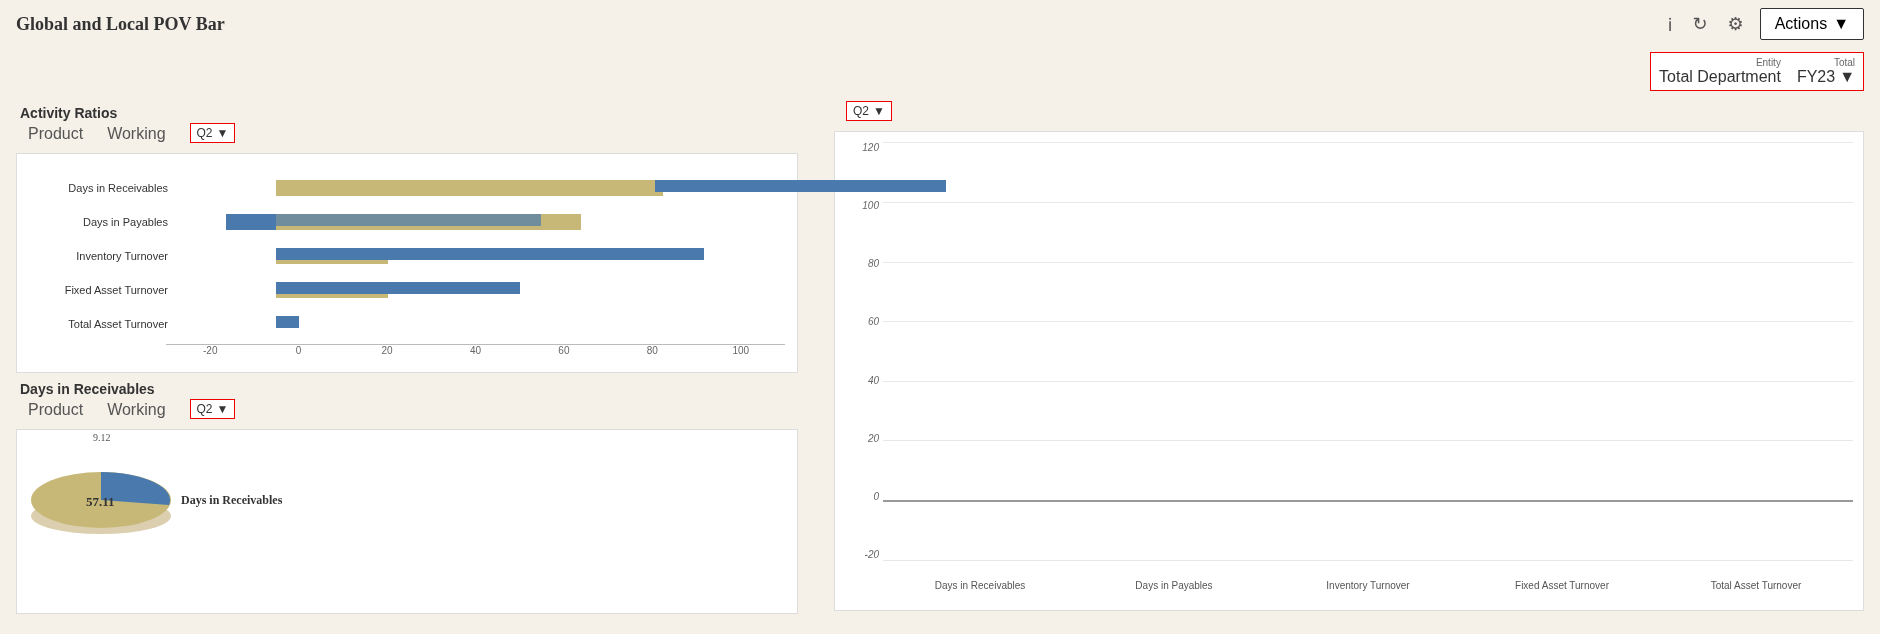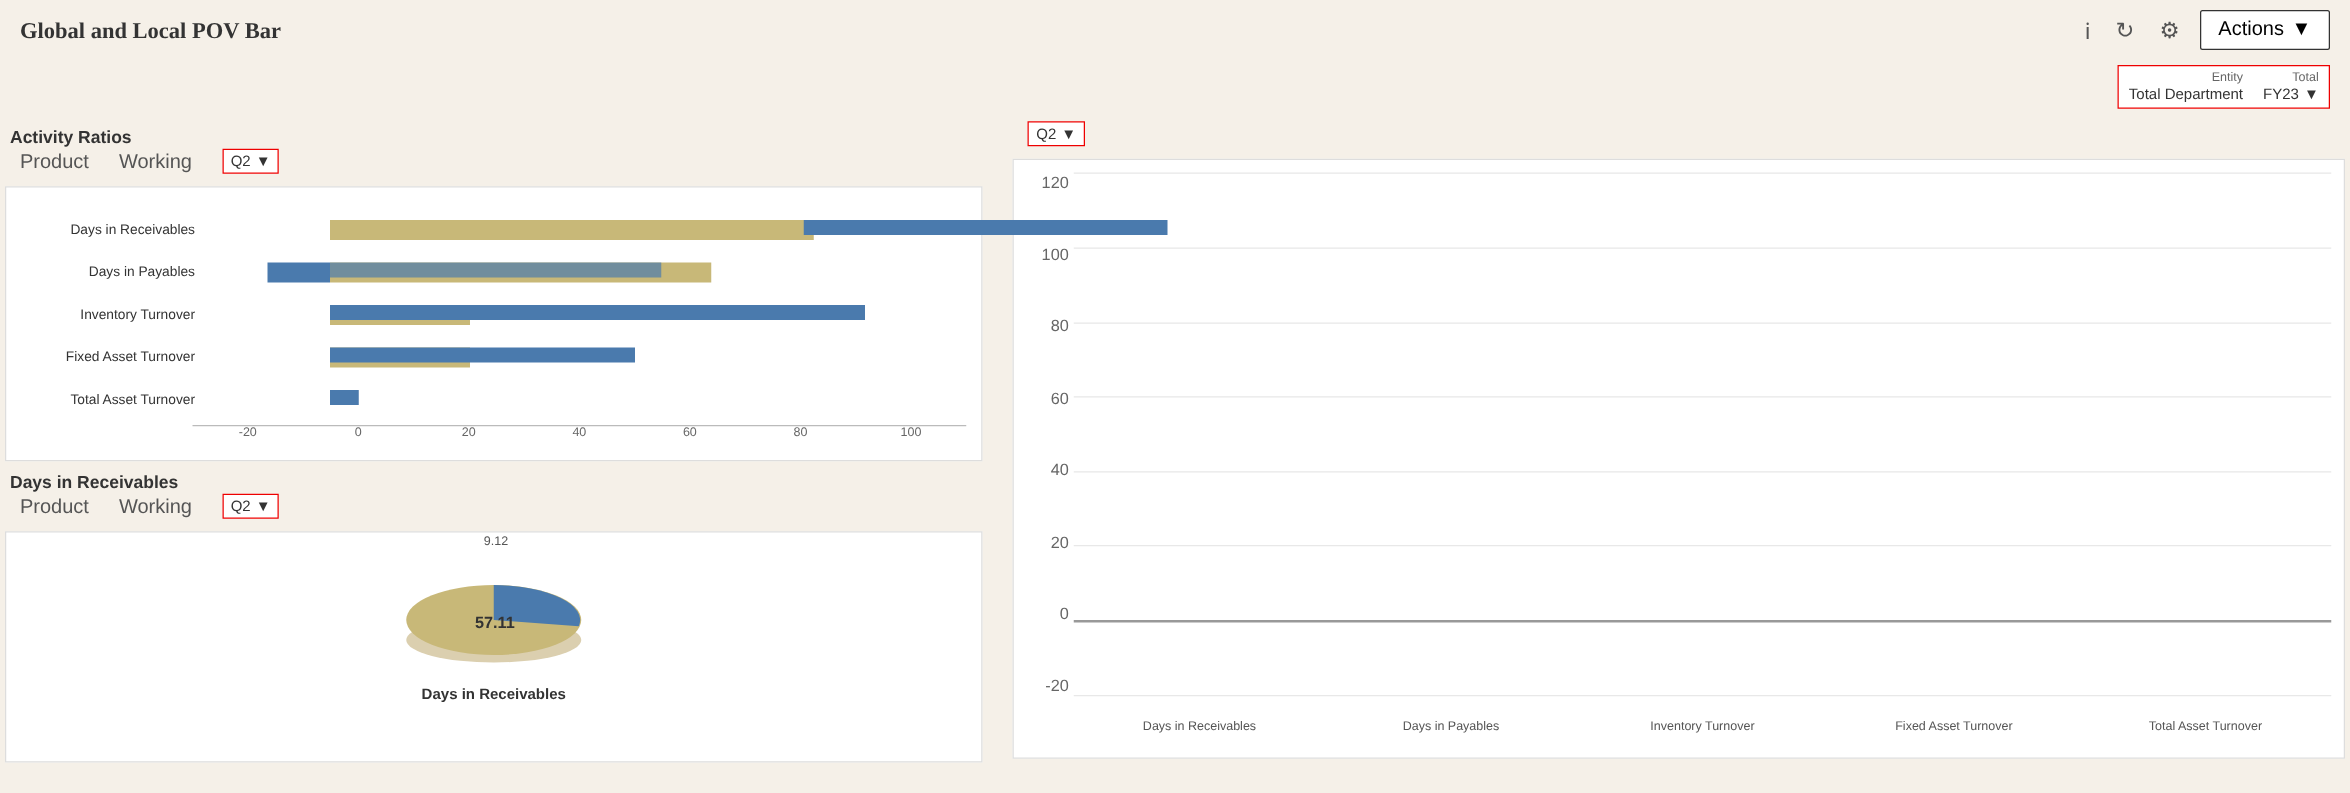--- a/index.html
+++ b/index.html
@@ -59,26 +59,26 @@
     }
     .filter-field label {
       display: block;
       font-size: 10px;
       color: #666;
     }
     .filter-field .val {
       display: flex;
       align-items: center;
       gap: 4px;
-      font-size: 12px;
+      font-size: 16px;
     }
     .main-content {
       display: flex;
-      gap: 0;
-      padding: 0 0;
+      gap: 12px;
+      padding: 0 12px;
     }
     .left-panel {
       width: 790px;
       flex-shrink: 0;
     }
     .right-panel {
       flex: 1;
       padding-left: 16px;
     }
     .section-title {
@@ -134,32 +134,33 @@
       position: absolute;
     }
     .bar-blue {
       background: #4a7aad;
       height: 16px;
       position: absolute;
     }
     
     .pie-section {
       display: flex;
-      flex-direction: column;
       align-items: center;
       padding: 10px 0;
+      font-family: Liberation Serif, serif;
     }
     .pie-title {
       font-size: 12px;
       font-weight: bold;
       margin-top: 8px;
     }
     .vbar-ylabel {
-      font-size: 13px;
+      font-size: 10px;
       color: #666;
+      font-style: italic;
     }
   </style>
 </head>
 <body>
 
 <div class="top-bar">
   <span class="top-title">Global and Local POV Bar</span>
   <div class="top-icons">
     <button class="icon-btn" title="Info">ℹ</button>
     <button class="icon-btn" title="Refresh">↻</button>

